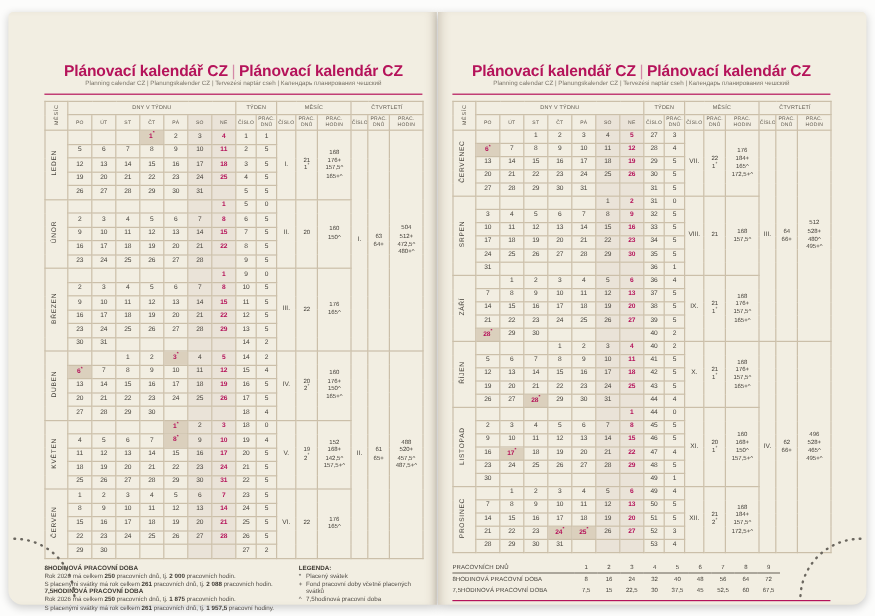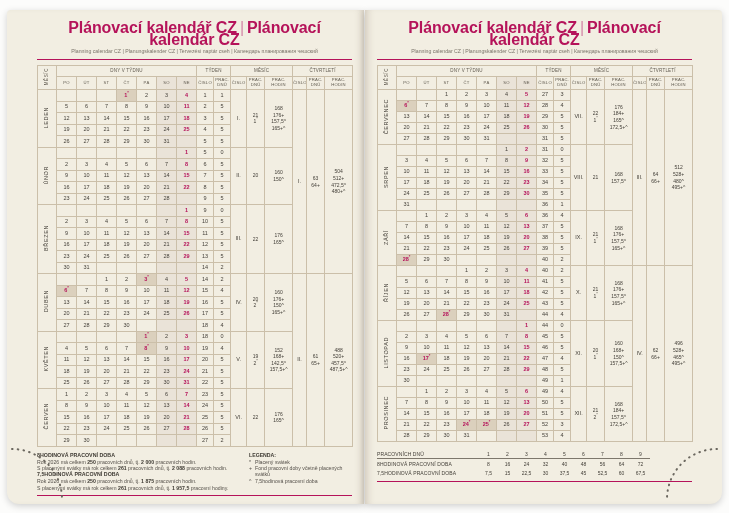--- a/index.html
+++ b/index.html
@@ -18,21 +18,21 @@
     padding:12px 12px 0 30px;
     box-shadow:inset -7px 0 9px -6px rgba(90,70,50,.28), 0 2px 7px rgba(0,0,0,.18);
   }
   .page-right{
     left:365px;border-radius:0 4px 12px 0;
     padding:12px 30px 0 12px;
     box-shadow:inset 7px 0 9px -6px rgba(90,70,50,.28), 0 2px 7px rgba(0,0,0,.18);
   }
   .page-head{text-align:center;}
   .page-title{
-    font-size:16px;font-weight:bold;color:#b5135a;line-height:12px;letter-spacing:-0.1px;
+    font-size:13px;font-weight:bold;color:#b5135a;line-height:12px;letter-spacing:-0.1px;margin-top:31px;
   }
   .title-sep{color:#d489a7;font-weight:normal;padding:0 3px;}
   .page-subtitle{font-size:5.2px;color:#7a7469;margin-top:2px;line-height:6px;}
   .rule-top{border:none;border-top:1.5px solid #b5135a;margin:5px 0 5px 0;}
   .rule-bottom{border:none;border-top:1.5px solid #b5135a;margin:4px 0 0 0;}
 
   table.cal{border-collapse:collapse;table-layout:fixed;width:315px;}
   .cal td,.cal th{
     border:1px solid #cbbfa9;padding:0;text-align:center;vertical-align:middle;
     font-size:5.5px;line-height:1;color:#45413a;font-weight:normal;overflow:hidden;

